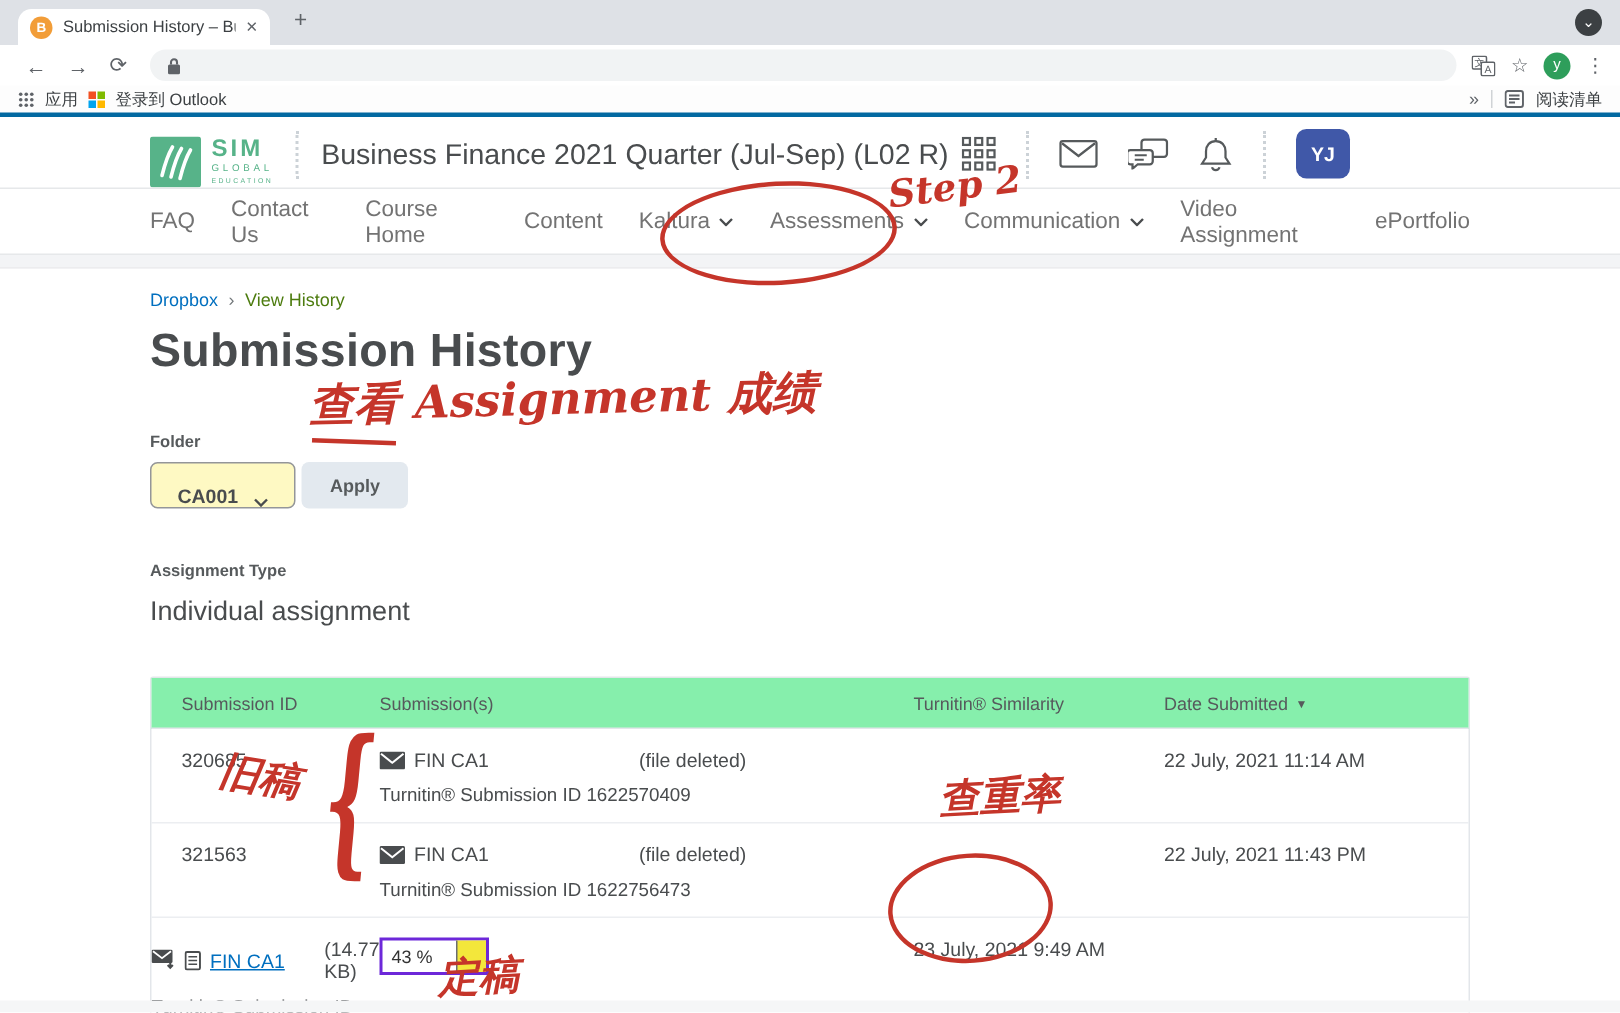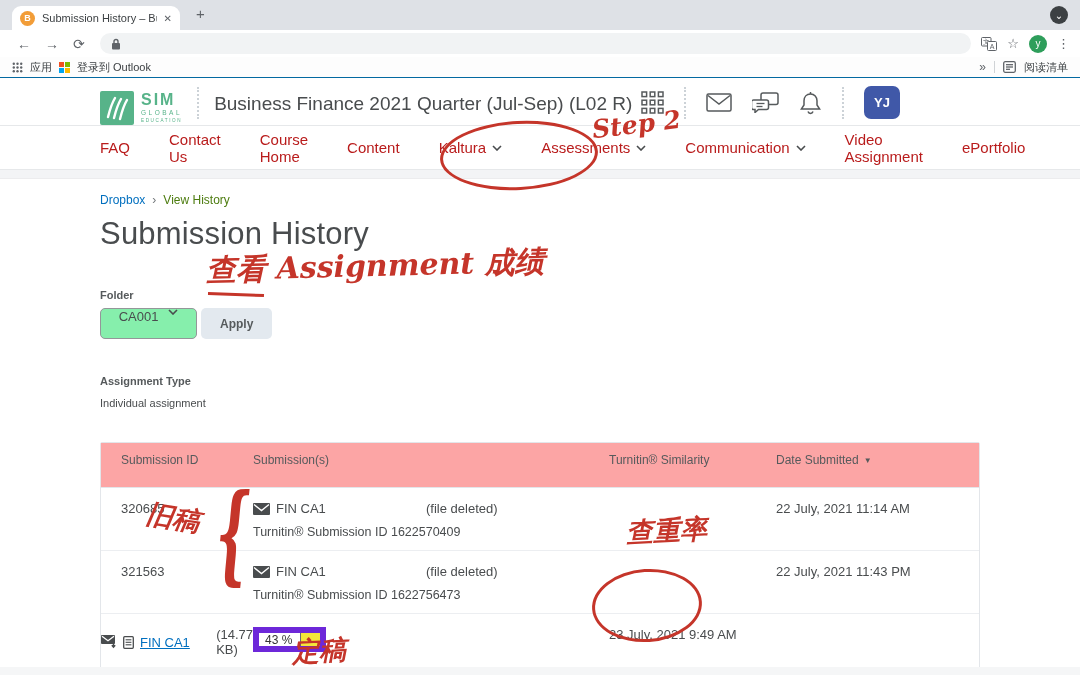--- a/index.html
+++ b/index.html
@@ -22,21 +22,21 @@
   .nav-glyph { font-size:14px; color:#5f6368; margin:0 7px; }
   .urlbar { flex:1; height:21px; background:#f1f3f4; border-radius:11px; margin:0 8px;
             display:flex; align-items:center; padding:0 11px; gap:7px; overflow:hidden; white-space:nowrap; }
   .url-domain { font-size:11px; color:#202124; }
   .url-path { font-size:11px; color:#5f6368; }
   .tb-right { display:flex; align-items:center; gap:10px; margin-left:2px; }
   .star { font-size:13px; color:#5f6368; }
   .dots { font-size:13px; color:#5f6368; }
   .chrome-avatar { width:18px; height:18px; border-radius:50%; background:#2e9e5b; color:#fff;
                    font-size:10px; display:flex; align-items:center; justify-content:center; }
-  .bookmarksbar { height:21px; background:#fdfdfd; border-bottom:1px solid #0369a1;
+  .bookmarksbar { height:21px; background:#fdfdfd; border-bottom:3px solid #0369a1;
                   display:flex; align-items:center; padding:0 12px; gap:7px; font-size:11px; color:#3c4043; }
   .ms-icon { display:inline-grid; grid-template-columns:5px 5px; grid-template-rows:5px 5px; gap:1px; }
   .ms-icon i { display:block; }
   .bm-right { margin-left:auto; display:flex; align-items:center; gap:8px; }
   .bm-divider { width:1px; height:12px; background:#d0d3d6; }
   .overflow-glyph { color:#5f6368; font-size:12px; }
 
   
   .container { width:880px; margin:0 auto; }
   .d2l-header { display:flex; align-items:flex-end; height:47px; overflow:hidden; padding-top:2px; }
@@ -44,56 +44,56 @@
   .logo-text { color:#57b389; line-height:1; }
   .logo-sim { font-size:16px; font-weight:bold; letter-spacing:2px; }
   .logo-global { font-size:6.5px; letter-spacing:2.5px; margin-top:2px; }
   .logo-edu { font-size:4.6px; letter-spacing:1.6px; margin-top:2px; }
   .dot-sep { border-left:2px dotted #ccd2d7; height:32px; margin:0 15px; align-self:center; }
   .course-title { font-size:19px; color:#494c4e; align-self:center; margin-top:2px; }
   .header-icons { margin-left:auto; margin-right:80px; display:flex; align-items:center; gap:20px; align-self:center; }
   .d2l-avatar { width:36px; height:33px; border-radius:7px; background:#4058a8; color:#fff;
                 font-size:13px; font-weight:bold; display:flex; align-items:center; justify-content:center; }
   .navbar { border-top:1px solid #e6e8ea; border-bottom:1px solid #e6e8ea; background:#fff; }
-  .nav-inner { display:flex; align-items:center; gap:39px; height:43px; font-size:15px; color:#b91c1c; }
+  .nav-inner { display:flex; align-items:center; gap:24px; height:43px; font-size:15px; color:#737373; }
   .nav-item { display:flex; align-items:center; gap:6px; }
   .band { height:9px; background:#f3f4f6; border-bottom:1px solid #ececee; }
 
   .content { position:relative; }
   .breadcrumb { padding-top:14px; font-size:12px; display:flex; gap:7px; align-items:center; }
   .bc-link { color:#006fbf; }
   .bc-sep { color:#72777a; }
   .bc-current { color:#4d7c0f; }
-  h1 { margin-top:9px; font-size:31px; font-weight:400; color:#494c4e; letter-spacing:.2px; }
+  h1 { margin-top:9px; font-size:31px; font-weight:700; color:#494c4e; letter-spacing:.2px; }
   .label-sm { font-size:11px; font-weight:bold; color:#565a5c; }
   .folder-label { margin-top:37px; }
   .folder-row { margin-top:7px; display:flex; gap:4px; }
-  .select { width:97px; height:31px; border:1px solid #949699; border-radius:5px; background:#86efac;
-            display:flex; align-items:flex-start; justify-content:center; gap:10px; font-size:13px; color:#494c4e; }
+  .select { width:97px; height:31px; border:1px solid #949699; border-radius:5px; background:#fef9c3;
+            display:flex; align-items:flex-end; justify-content:center; gap:10px; font-size:13px; color:#494c4e;font-weight:bold; }
   .apply-btn { height:31px; padding:0 19px; background:#e3e9ef; border:none; border-radius:5px;
                font-size:12px; font-weight:bold; color:#565a5c; }
   .atype-label { margin-top:36px; }
-  .atype-value { margin-top:10px; font-size:11px; color:#494c4e; }
+  .atype-value { margin-top:10px; font-size:18px; color:#494c4e; }
 
   .table { margin-top:33px; border:1px solid #e3e6ea; border-radius:2px; }
   .thead, .trow { display:grid; grid-template-columns:152px 356px 167px 1fr; }
-  .thead { background:#fca5a5; border-bottom:1px solid #e3e6ea; padding:10px 0 20px; font-size:12px; color:#565a5c; }
+  .thead { background:#86efac; border-bottom:1px solid #e3e6ea; padding:10px 0 9px; font-size:12px; color:#565a5c; }
   .th-id { padding-left:20px; }
   .th-date { display:flex; align-items:center; gap:5px; }
   .sort-glyph { font-size:8px; color:#565a5c; }
   .trow { padding:13px 0 11px; border-bottom:1px solid #eceef1; font-size:13px; color:#494c4e; }
   .trow:last-child { border-bottom:none; }
   .td-id { padding-left:20px; }
   .subline1 { display:flex; align-items:center; }
   .sub-name { width:173px; display:flex; gap:6px; align-items:center; }
   .sub-name.wide { width:325px; }
   .sub-note { color:#494c4e; }
   .subline2 { margin-top:9px; font-size:12.5px; }
   .file-link { color:#006fbf; text-decoration:underline; }
-  .sim-widget { display:flex; width:73px; height:25px; border:6px solid #6d28d9; background:#fff; align-items:stretch; }
+  .sim-widget { display:flex; width:73px; height:25px; border:2px solid #6d28d9; background:#fff; align-items:stretch; }
   .sim-text { flex:1; font-size:12px; display:flex; align-items:center; padding-left:6px; color:#333; }
   .sim-color { width:20px; background:#f3e73b; border-left:1px solid #6b6e70; }
   .footer-strip { position:absolute; left:0; bottom:0; width:1080px; height:8px; background:#f5f6f7; }
 
   
   .annotations { position:absolute; inset:0; pointer-events:none; color:#c5352a; }
   .ann { position:absolute; font-family:"DejaVu Serif","DejaVu Sans",serif; font-style:italic; white-space:nowrap; }
   .ann-step { left:592px; top:110px; font-size:25px; font-weight:bold; transform:rotate(-7deg); }
   .ann-ellipse1 { left:440px; top:121px; width:158px; height:69px; border:3px solid #c5352a; border-radius:50%; transform:rotate(-3deg); }
   .ann-view { left:206px; top:246px; font-size:30px; font-weight:bold; transform:rotate(-1.5deg); }

